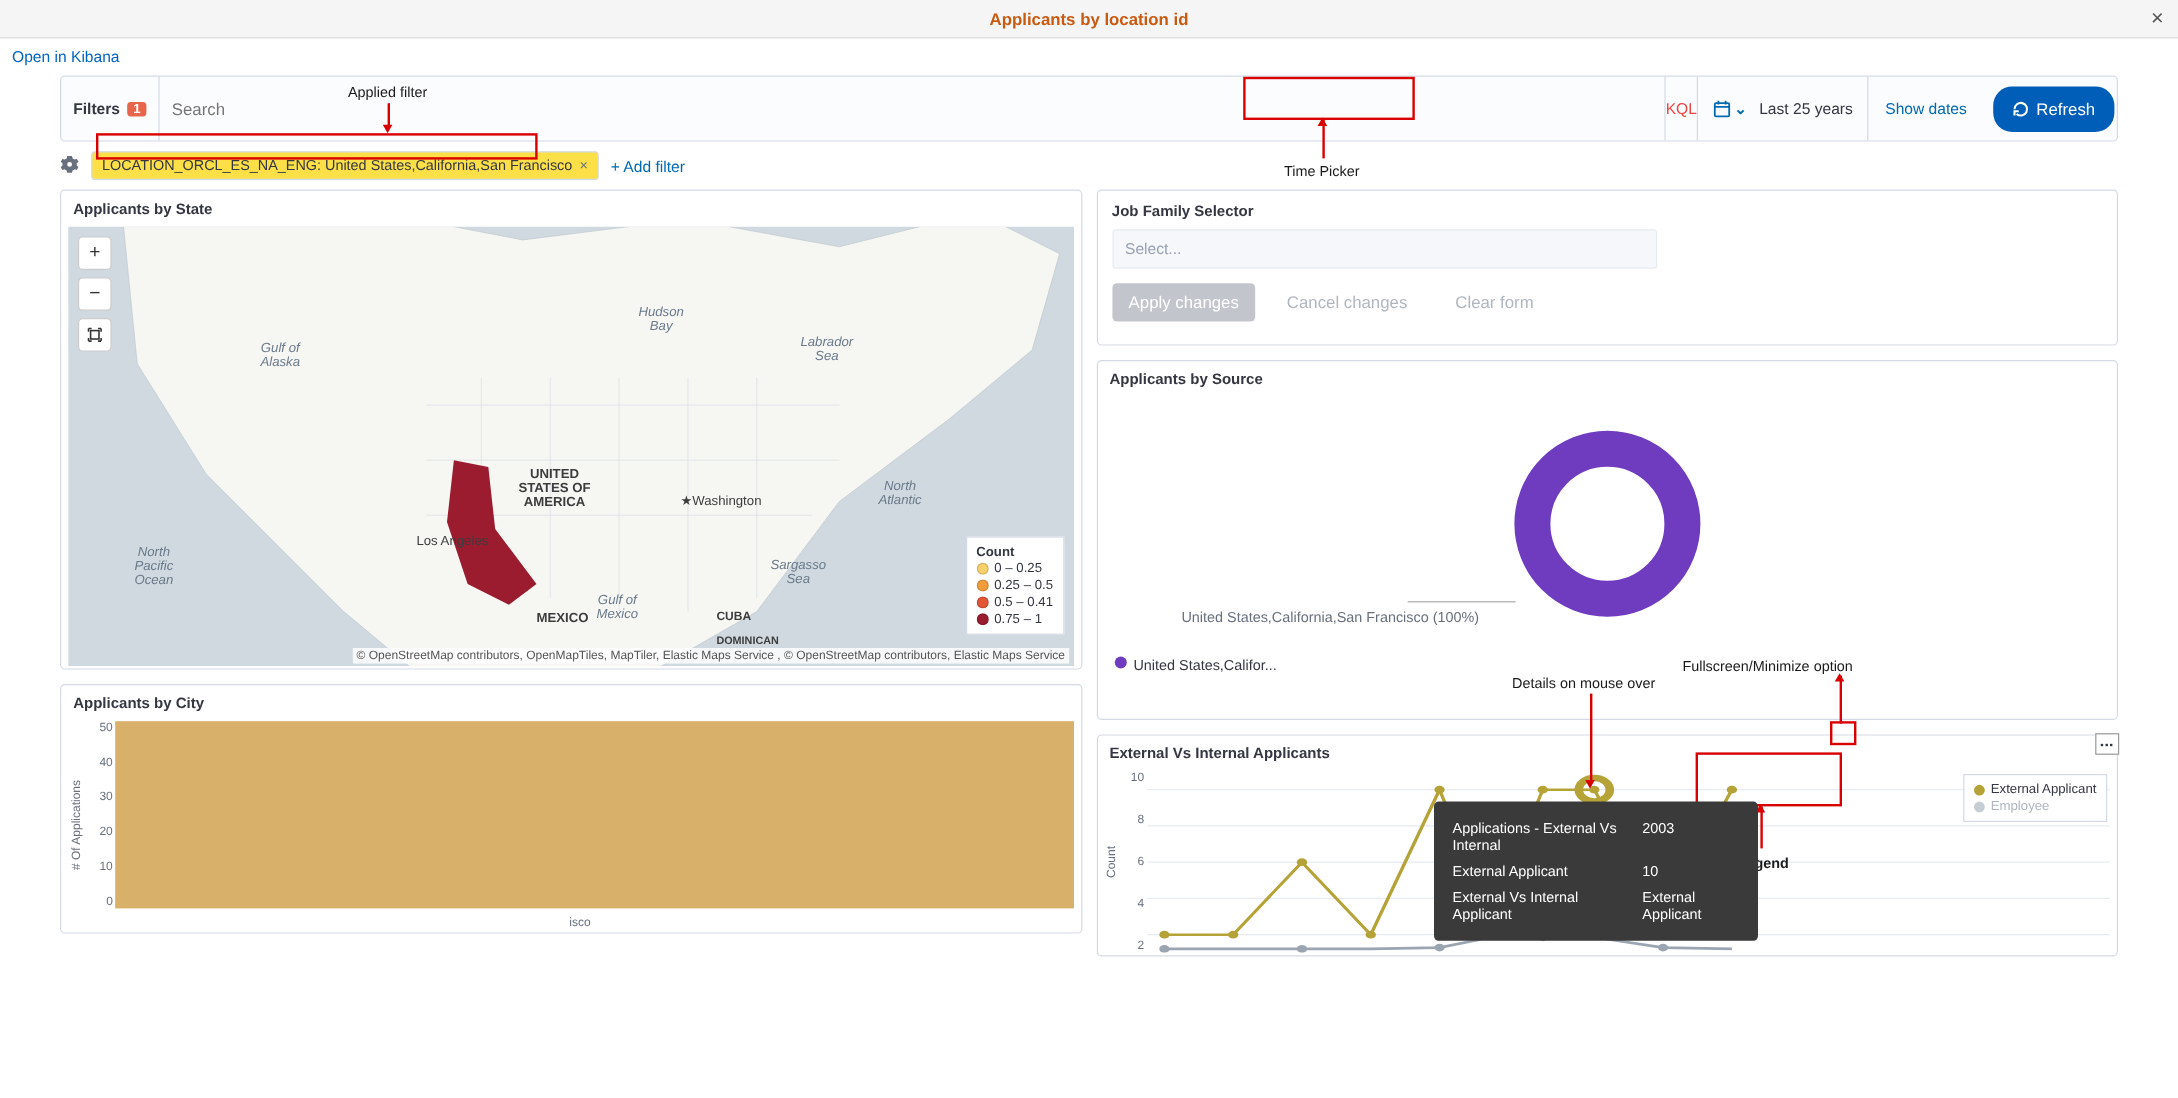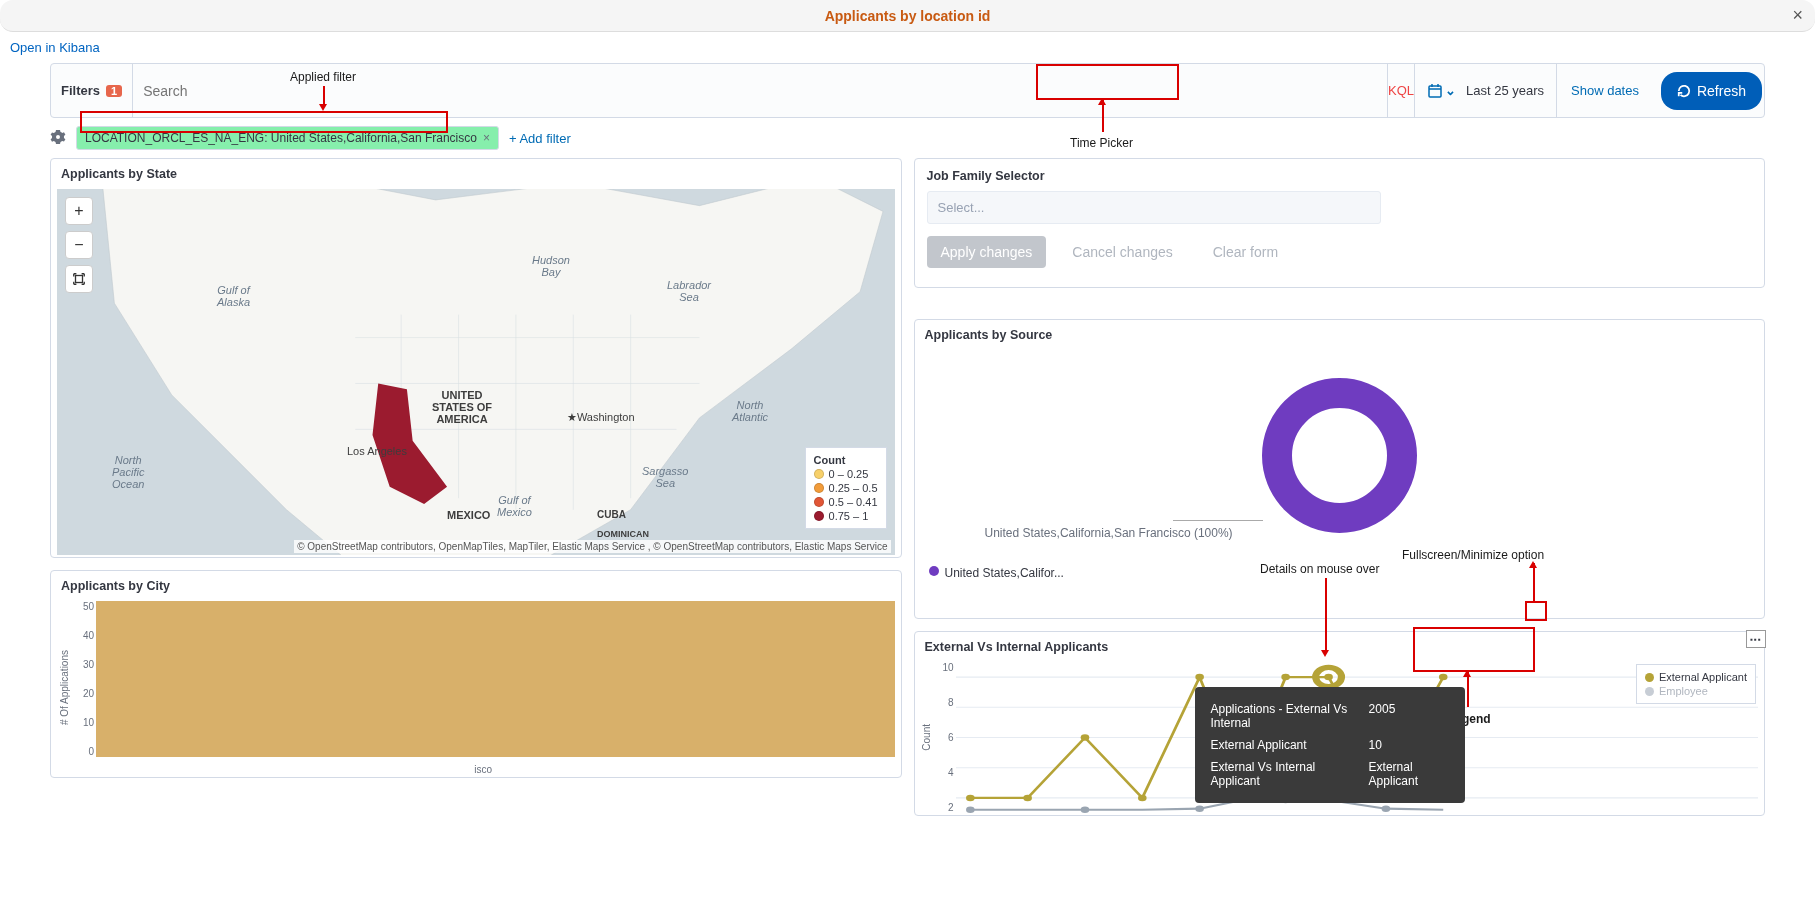--- a/index.html
+++ b/index.html
@@ -1,36 +1,36 @@
 <!DOCTYPE html>
 <html><head>
 <meta charset="utf-8">
 <style>
 * { box-sizing: border-box; margin: 0; padding: 0; }
 body { font-family: -apple-system, BlinkMacSystemFont, "Segoe UI", Helvetica, Arial, sans-serif; font-size: 13px; color: #343741; background: #fff; width: 1815px; height: 915px; overflow: hidden; position: relative; }
-.title-bar { height: 32px; background: #f5f5f5; border-bottom: 1px solid #ddd; display: flex; align-items: center; justify-content: center; position: relative; border-radius: 13px; }
+.title-bar { height: 32px; background: #f5f5f5; border-bottom: 1px solid #ddd; display: flex; align-items: center; justify-content: center; position: relative; }
 .title-bar .title { color: #c85a12; font-weight: 600; font-size: 14px; }
 .title-bar .close { position: absolute; right: 12px; font-size: 18px; color: #555; cursor: pointer; }
 .link-row { padding: 8px 10px; }
 .link-row a { color: #0064c1; font-size: 13px; text-decoration: none; }
 .query-bar { display: flex; align-items: center; margin: 0 50px 8px 50px; border: 1px solid #d3dae6; border-radius: 4px; height: 55px; background: #fbfcfd; }
 .filters-label { padding: 0 10px; font-weight: 600; color: #343741; display: flex; align-items: center; gap: 6px; border-right: 1px solid #d3dae6; height: 100%; }
 .filters-label .badge { background: #e7664c; color: #fff; border-radius: 3px; padding: 0 5px; font-size: 11px; font-weight: 700; }
 .search-box { flex: 1; border: none; outline: none; padding: 0 10px; font-size: 14px; background: transparent; height: 100%; }
 .kql { color: #ef4444; padding: 0 0; font-weight: 500; border-left: 1px solid #d3dae6; height: 100%; display: flex; align-items: center; }
 .time-picker { display: flex; align-items: center; padding: 0 12px; border-left: 1px solid #d3dae6; height: 100%; gap: 10px; }
 .time-picker .cal { color: #006bb4; font-weight: 600; display: flex; align-items: center; gap: 2px; }
 .time-picker .cal svg { width: 16px; height: 16px; }
 .time-picker .range { color: #343741; }
 .show-dates { padding: 0 14px; color: #006bb4; height: 100%; display: flex; align-items: center; border-left: 1px solid #d3dae6; }
 .refresh-btn { margin-left: 8px; background: #005eb8; color: #fff; border: none; border-radius: 16px; padding: 0 16px; height: 38px; font-size: 14px; display: flex; align-items: center; gap: 6px; cursor: pointer; margin-right: 2px; }
 .refresh-btn svg { width: 14px; height: 14px; }
 .filter-row { display: flex; align-items: center; margin: 0 50px 8px 50px; gap: 10px; }
 .gear { color: #69707d; width: 16px; }
-.filter-pill { border: 1px solid #d3dae6; border-radius: 3px; padding: 4px 8px; font-size: 12px; display: flex; align-items: center; gap: 6px; background: #86efac; }
+.filter-pill { border: 1px solid #d3dae6; border-radius: 3px; padding: 4px 8px; font-size: 12px; display: flex; align-items: center; gap: 6px; background: #fde047; }
 .filter-pill .x { color: #69707d; cursor: pointer; }
 .add-filter { color: #006bb4; font-size: 13px; cursor: pointer; }
 .dashboard { display: flex; gap: 12px; margin: 0 50px; }
 .col-left { flex: 1; display: flex; flex-direction: column; gap: 12px; }
 .col-right { flex: 1; display: flex; flex-direction: column; gap: 12px; }
 .panel { border: 1px solid #d3dae6; border-radius: 4px; background: #fff; position: relative; }
 .panel-title { font-weight: 700; font-size: 12.5px; padding: 8px 10px; }
 .map-panel { height: 400px; }
 .map-body { position: relative; height: calc(100% - 32px); margin: 0 6px 6px 6px; background: #cfd9df; overflow: hidden; }
 .map-body svg.world { position: absolute; top: 0; left: 0; width: 100%; height: 100%; }
@@ -50,21 +50,21 @@
 .bar-ylabels { position: absolute; left: 0; top: 0; bottom: 18px; width: 22px; display: flex; flex-direction: column; justify-content: space-between; text-align: right; font-size: 10px; color: #69707d; }
 .bar-plot { position: absolute; left: 24px; right: 0; top: 0; bottom: 18px; display: flex; align-items: stretch; }
 .bar-fill { background: #d8b06a; width: 100%; }
 .bar-xlabel { position: absolute; left: 50%; bottom: 0; transform: translateX(-50%); font-size: 10px; color: #69707d; }
 .job-panel { height: 130px; padding: 10px 12px; }
 .job-panel .lbl { font-weight: 700; font-size: 12.5px; margin-bottom: 8px; display: block; }
 .job-select { width: 55%; border: 1px solid #e6ebf2; background: #f5f7fa; color: #98a2b3; padding: 8px 10px; border-radius: 3px; margin-bottom: 12px; }
 .job-btns { display: flex; gap: 12px; align-items: center; }
 .btn-apply { background: #c2c6cc; color: #fff; border: none; border-radius: 4px; padding: 8px 14px; font-size: 14px; }
 .btn-ghost { background: none; border: none; color: #b0b6bf; font-size: 14px; padding: 8px 14px; }
-.source-panel { height: 300px; margin-top: 19px; }
+.source-panel { height: 300px; }
 .donut-wrap { display: flex; align-items: center; justify-content: center; height: 210px; position: relative; }
 .donut { width: 155px; height: 155px; border-radius: 50%; border: 30px solid #6f3cc0; }
 .donut-lbl { position: absolute; left: 70px; bottom: 20px; font-size: 12px; color: #69707d; }
 .donut-line { position: absolute; border-top: 1px solid #aaa; height: 1px; }
 .source-legend { padding: 6px 14px 10px; display: flex; align-items: flex-start; gap: 6px; font-size: 12px; }
 .source-legend .sw { width: 10px; height: 10px; border-radius: 50%; background: #6f3cc0; }
 .line-panel { height: 185px; position: relative; }
 .line-body { position: relative; height: calc(100% - 32px); margin: 0 6px 6px 6px; display: flex; }
 .line-yaxis-title { writing-mode: vertical-rl; transform: rotate(180deg); font-size: 10px; color: #69707d; align-self: center; }
 .line-plot { flex: 1; position: relative; padding-left: 24px; }
@@ -300,21 +300,21 @@
         <div class="row" style="color:#b0b6bf">
             <span class="sw" style="background:#c7cdd5"></span>
             <span>Employee</span>
           </div>
       </div>
       <div class="tooltip" style="left:280px;top:55px;">
         <table>
           <tbody>
               <tr>
                 <td>Applications - External Vs Internal</td>
-                <td class="val">2005</td>
+                <td class="val">2003</td>
               </tr>
           <tr>
                 <td>External Applicant</td>
                 <td class="val">10</td>
               </tr>
           <tr>
                 <td>External Vs Internal Applicant</td>
                 <td class="val">External Applicant</td>
               </tr>
         </tbody>

